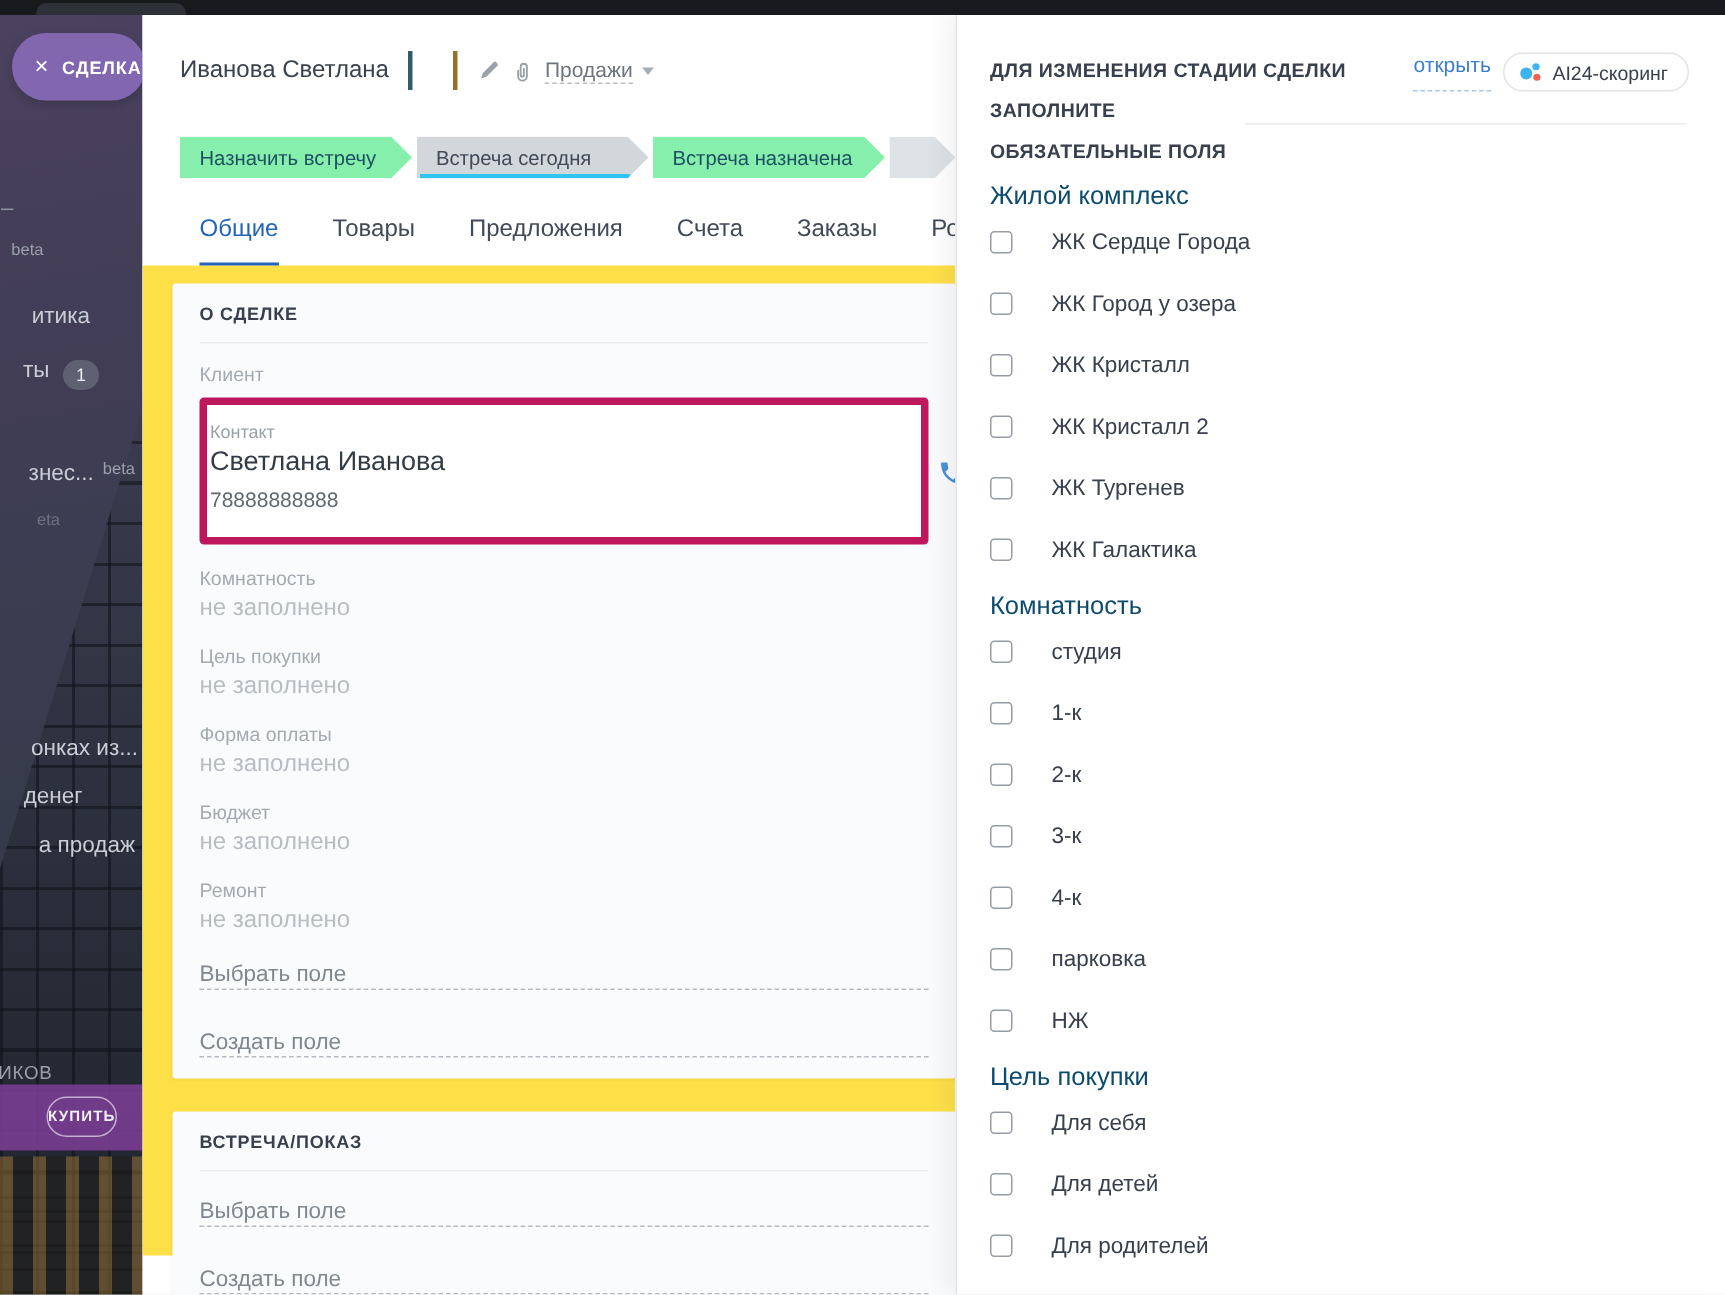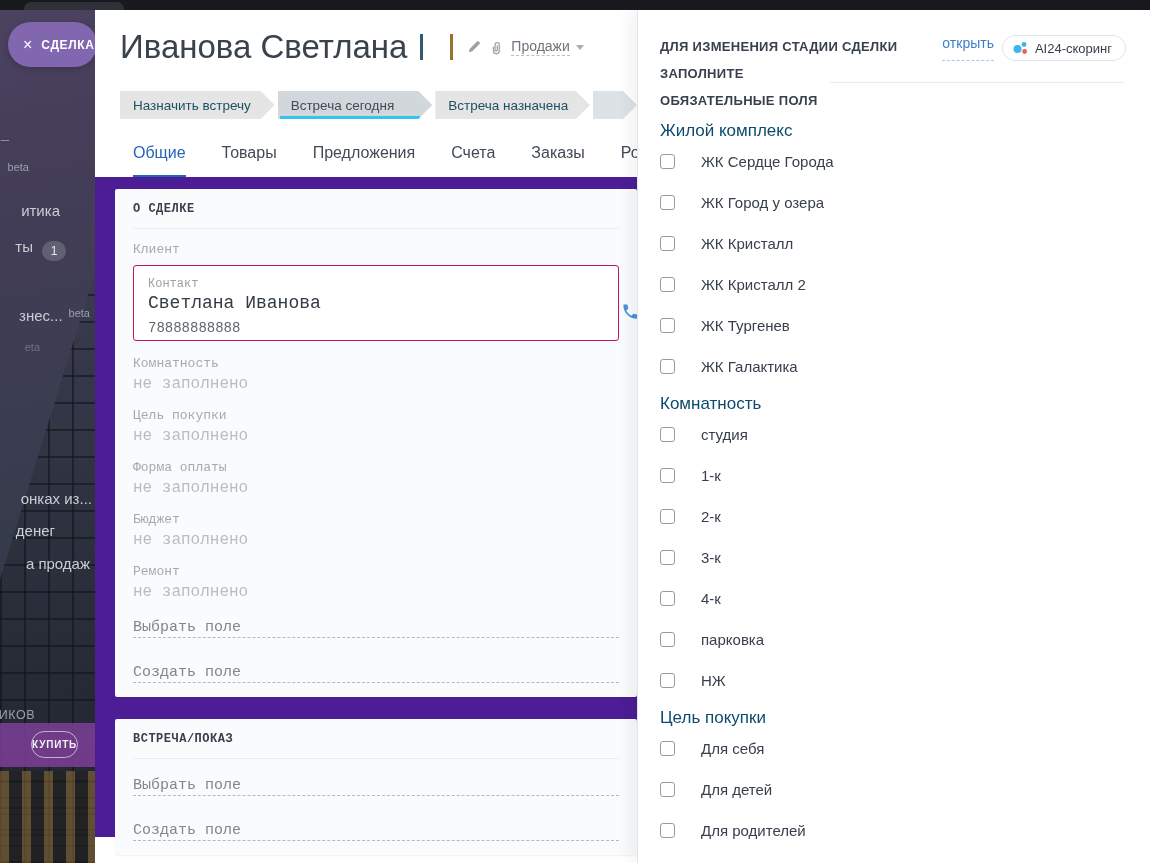--- a/index.html
+++ b/index.html
@@ -36,55 +36,55 @@
                 background:rgba(120,125,138,.55); color:#e8eaee; font-size:12px; line-height:20px;
                 text-align:center; vertical-align:-3px; }
   .buy-band { position:absolute; left:0; right:0; top:713px; height:44px; background:rgba(126,62,153,.85); z-index:11; }
   .buy-btn { position:absolute; left:31px; top:8px; width:47px; height:27px; border:1px solid rgba(255,255,255,.6);
              border-radius:14px; background:transparent; color:#f1f1f3; font-size:10px; font-weight:700;
              letter-spacing:.8px; font-family:"Liberation Sans",sans-serif; cursor:pointer; }
 
   
   .main { position:absolute; left:95px; top:10px; width:542px; height:853px; background:#fff; overflow:hidden; z-index:20; }
   .title-row { margin:20px 0 0 25px; display:flex; align-items:center; height:34px; }
-  .title-row h1 { font-size:33px; font-weight:400; color:#39424d; white-space:nowrap; }
+  .title-row h1 { font-size:16px; font-weight:400; color:#39424d; white-space:nowrap; }
   .vbar { width:3px; height:26px; margin-left:13px; }
   .vbar.teal { background:#2e5c6b; }
   .vbar.gold { background:#97722d; margin-left:27px; }
   .t-icon { margin-left:14px; display:flex; align-items:center; cursor:pointer; }
   .pipe-link { margin-left:8px; font-size:14px; color:#6d747c; border-bottom:1px dashed #b9bec5;
                padding-bottom:1px; cursor:pointer; }
   .caret { width:0; height:0; border-left:4px solid transparent; border-right:4px solid transparent;
            border-top:5px solid #a8adb4; margin-left:6px; cursor:pointer; }
 
   .stages { margin:27px 0 0 25px; display:flex; gap:3px; height:28px; }
   .stage { position:relative; height:28px; display:flex; align-items:center; padding:0 10px 0 13px;
            font-size:13.5px; cursor:pointer;
            clip-path:polygon(0 0, calc(100% - 14px) 0, 100% 50%, calc(100% - 14px) 100%, 0 100%); }
-  .stage.done { background:#e5e5e5; color:#1d5064; width:167px; }
+  .stage.done { background:#86efac; color:#1d5064; width:167px; }
   .stage.current { background:#d2d7dc; color:#424a57; width:167px; }
   .stage.current::after { content:""; position:absolute; left:2px; right:12px; bottom:0; height:3px; background:#31c5f2; }
   .stage.next { background:#dde2e6; width:46px; }
 
   .tabs { margin:25px 0 0 38px; display:flex; gap:36px; }
   .tab { font-size:16px; color:#424a57; padding-bottom:13px; cursor:pointer; white-space:nowrap; }
   .tab.active { color:#2465b5; border-bottom:2px solid #2465b5; }
 
-  .content { background:#4c1d95; height:660px; padding:12px 0 0 20px;font-family:Liberation Mono, monospace; }
+  .content { background:#fde047; height:660px; padding:12px 0 0 20px; }
   .card { background:#fafbfc; border-radius:2px; box-shadow:0 1px 2px rgba(50,60,70,.07);
           width:522px; padding:13px 18px 14px 18px; }
   .card + .card { margin-top:22px; }
   .card-title { font-size:12px; font-weight:700; letter-spacing:.5px; color:#39404d; }
   .card-div { border-bottom:1px solid #e9edf0; margin-top:12px; }
   .fld-label { font-size:13px; color:#a4aab1; }
   .fld-value { font-size:16px; color:#b8bdc4; margin-top:4px; cursor:pointer; }
   .field { margin-top:15px; }
   .client-label { margin-top:13px; }
-  .client-card { position:relative; background:#fff; border:1px solid #be185d; border-radius:3px;
-                 margin-top:8px; height:76px; padding:11px 14px; }
+  .client-card { position:relative; background:#fff; border:5px solid #be185d; border-radius:3px;
+                 margin-top:8px; height:98px; padding:11px 2px; }
   .contact-label { font-size:12px; color:#9aa1a8; }
   .contact-name { font-size:18px; color:#333b45; margin-top:2px; cursor:pointer; }
   .contact-phone { font-size:14px; color:#5f6770; margin-top:7px; cursor:pointer; }
   .phone-ic { position:absolute; left:487px; top:36px; cursor:pointer; }
   .links-row { display:flex; gap:26px; margin-top:18px;flex-direction:column; }
   .dash-link { font-size:15px; color:#7f8790; border-bottom:1px dashed #b5bac1; padding-bottom:1px; cursor:pointer; }
   .card.bron { height:70px; }
 
   
   .panel { position:absolute; left:637px; top:10px; width:513px; height:853px; background:#fff;

